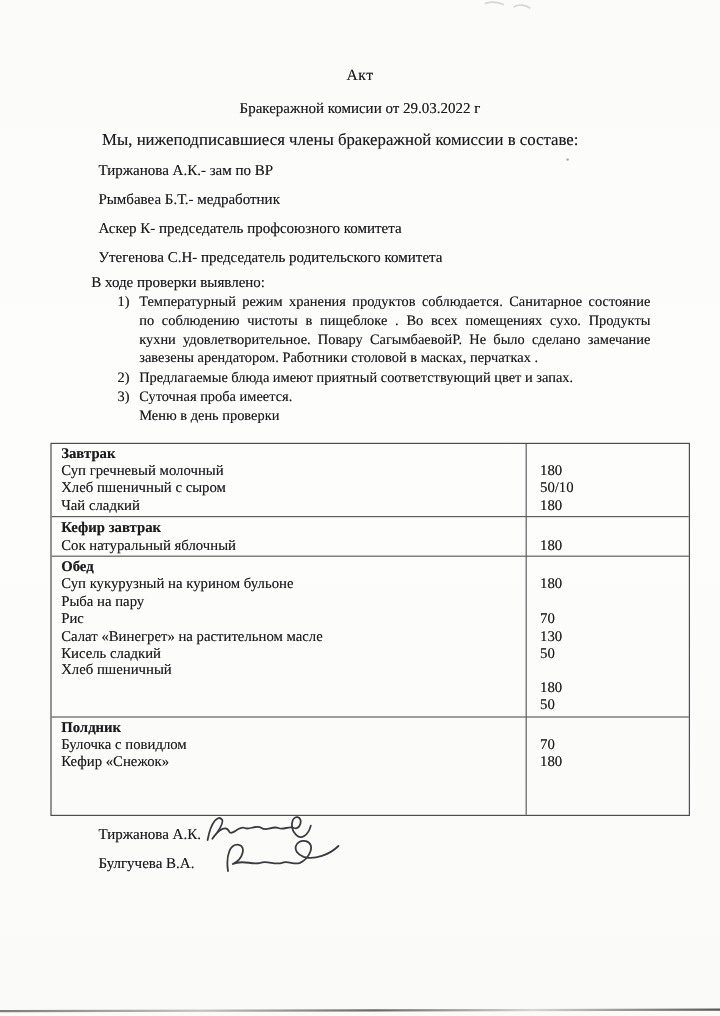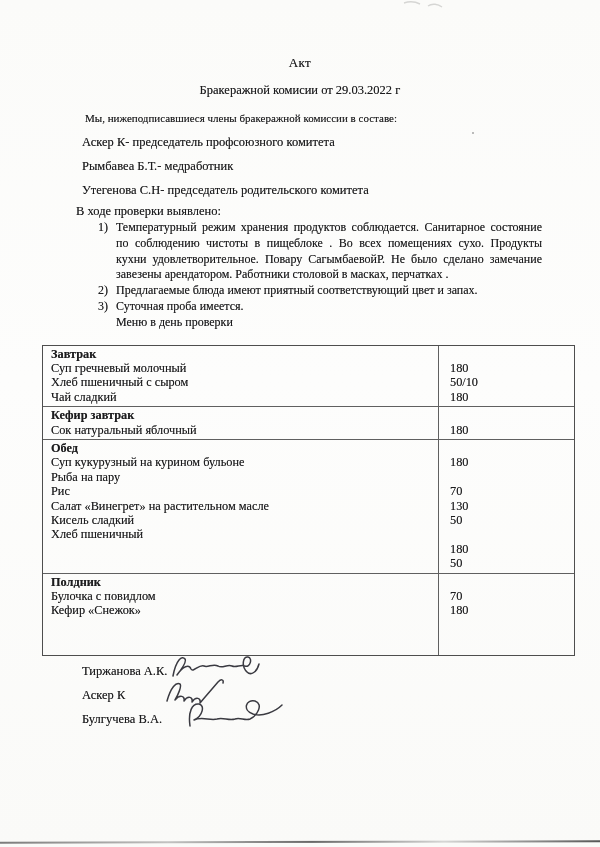--- a/index.html
+++ b/index.html
@@ -7,21 +7,21 @@
     position:relative;
     width:600px;height:847px;
     background:linear-gradient(180deg,#fbfbf9 0%,#fdfdfc 45%,#fafaf8 100%);
     font-family:"Liberation Serif","DejaVu Serif",serif;
     color:#1c1c1e;
     overflow:hidden;
     text-shadow:0 0 .4px rgba(25,25,25,.55);
   }
   .doc-title{padding-top:56px;text-align:center;font-size:13px;letter-spacing:.4px;line-height:14px;}
   .doc-subtitle{margin-top:12px;text-align:center;font-size:12.5px;line-height:16px;}
-  .intro{margin:12px 4px 0 85px;font-size:11px;line-height:16px;}
+  .intro{margin:12px 4px 0 85px;font-size:14px;line-height:16px;}
   .member{margin:9px 0 0 82px;font-size:12.5px;line-height:15px;}
   .member:first-of-type{margin-top:8px;}
   .findings-label{margin:6px 0 0 76px;font-size:12.5px;line-height:15px;}
   .flist{margin:1px 20px 0 98px;font-size:12px;}
   .fitem{display:flex;line-height:15.8px;}
   .fnum{width:18px;flex:none;}
   .ftext{width:426px;}
   .just{text-align:justify;text-align-last:justify;}
   .menu-note{margin-left:116px;font-size:12px;line-height:15.8px;}
   .mtable{
@@ -53,22 +53,23 @@
 
   <svg class="artifact-tr" width="46" height="12" viewBox="0 0 46 12">
     <path d="M2,3 C8,1 14,2 18,4 M26,6 C30,3 36,4 40,7" stroke="#b8b8b6" stroke-width="1.4" fill="none"></path>
   </svg>
 
   <div class="doc-title">Акт</div>
   <div class="doc-subtitle">Бракеражной комисии от 29.03.2022 г</div>
 
   <div class="intro">Мы, нижеподписавшиеся члены бракеражной комиссии в составе:</div>
 
+  <div class="member">Тиржанова А.К.- зам по ВР</div>
+  <div class="member">Рымбавеа Б.Т.- медработник</div>
   <div class="member">Аскер К- председатель профсоюзного комитета</div>
-  <div class="member">Рымбавеа Б.Т.- медработник</div>
   <div class="member">Утегенова С.Н- председатель родительского комитета</div>
 
   <div class="findings-label">В ходе проверки выявлено:</div>
 
   <div class="flist">
     <div class="fitem">
       <div class="fnum">1)</div>
       <div class="ftext">
         <div class="just">Температурный режим хранения продуктов соблюдается. Санитарное состояние</div>
         <div class="just">по соблюдению чистоты в пищеблоке . Во всех помещениях сухо. Продукты</div>
@@ -176,26 +177,20 @@
   </div>
 
   <div class="sigs">
     <div class="sigrow">
       <span>Тиржанова А.К.</span>
       <svg class="sig" style="left:86px;top:-10px;" width="95" height="34" viewBox="0 0 95 34">
         <path d="M5,26 C8,10 14,5 17,9 C19,12 13,20 9,25 C15,16 21,14 23,19 C25,23 31,14 36,16 C40,18 45,13 50,16 C54,19 59,14 64,16 C68,18 73,14 77,16 C82,18 85,8 80,7 C75,6 73,16 79,22 C83,26 89,22 91,14"></path>
       </svg>
     </div>
     <div class="sigrow">
-      <span>Аскер К</span>
-      <svg class="sig" style="left:80px;top:-7px;" width="70" height="30" viewBox="0 0 70 30">
-        <path d="M5,24 C9,10 14,5 18,7 C20,9 16,18 13,23 C18,17 23,19 22,24 C26,18 31,20 30,25 C34,19 39,21 38,26 C43,20 50,12 56,5 C59,2 62,2 61,6"></path>
-      </svg>
-    </div>
-    <div class="sigrow">
       <span>Булгучева В.А.</span>
       <svg class="sig" style="left:100px;top:-14px;" width="110" height="40" viewBox="0 0 110 40">
         <path d="M8,32 C6,18 10,9 17,10 C23,11 21,22 12,26 C20,22 28,27 35,25 C41,23 47,27 53,25 C58,23 63,27 68,25 C75,22 82,10 73,7 C64,5 60,16 71,20 C80,23 93,18 100,11"></path>
       </svg>
     </div>
   </div>
 
   <div class="speck" style="left:472px;top:132px;"></div>
   <div class="scan-edge"></div>
 

